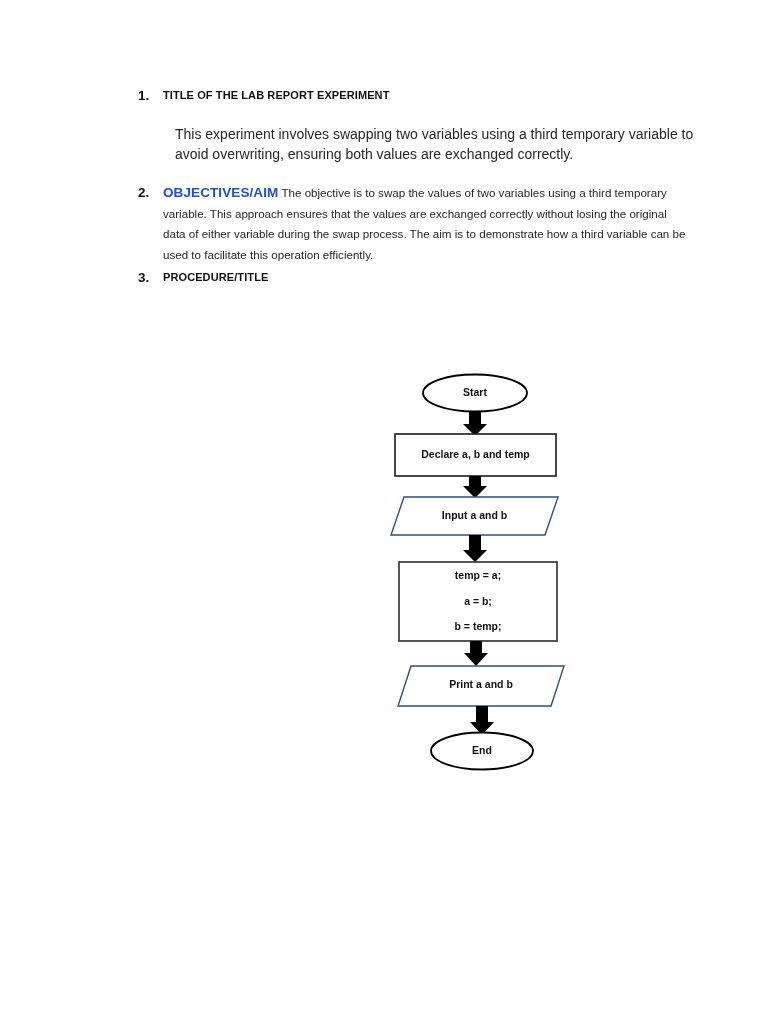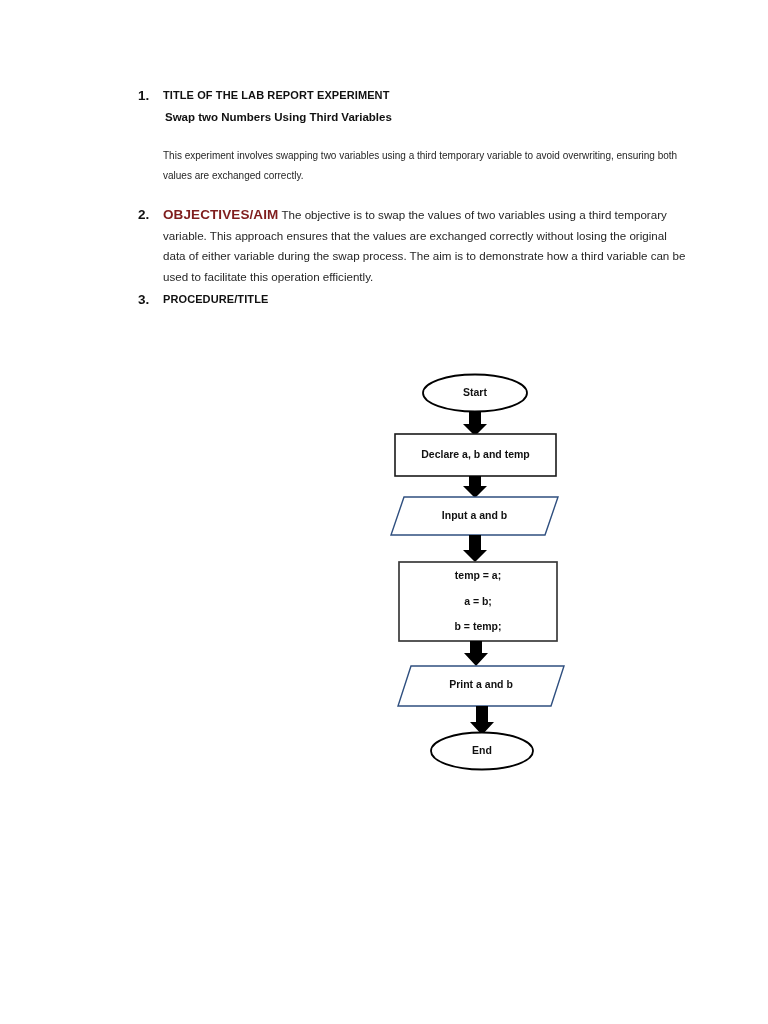--- a/index.html
+++ b/index.html
@@ -59,41 +59,42 @@
   .subtitle {
     font-size: 11.5px;
     font-weight: bold;
     line-height: 19px;
     color: #111111;
     padding-left: 2px;
     margin-top: 3px;
   }
 
   .para {
-    font-size: 10px;
+    font-size: 14px;
     line-height: 20px;
     color: #262626;
     text-align: left;
+    margin-left: 12px;
   }
 
   .para-intro {
     margin-top: 19px;
     width: 534px;
   }
 
   .obj-block {
     font-size: 11.6px;
     line-height: 20.5px;
     color: #262626;
     width: 524px;
   }
   .obj-label {
     font-size: 13.5px;
     font-weight: bold;
-    color: #7f1d1d;
+    color: #1d4ed8;
     letter-spacing: 0.1px;
   }
 
   .sec3 {
     margin-top: 3px;
   }
 
   
   .flowchart {
     position: absolute;
@@ -121,21 +122,20 @@
 <body>
 
 <div class="page">
 
   <div class="doc">
 
     <div class="num-item">
       <div class="num-marker">1.</div>
       <div class="num-body">
         <div class="sec-title">TITLE OF THE LAB REPORT EXPERIMENT</div>
-        <div class="subtitle">Swap two Numbers Using Third Variables</div>
         <div class="para para-intro">This experiment involves swapping two variables using a third temporary variable to avoid overwriting, ensuring both values are exchanged correctly.</div>
       </div>
     </div>
 
     <div class="num-item" style="margin-top:19px;">
       <div class="num-marker">2.</div>
       <div class="num-body">
         <div class="obj-block"><span class="obj-label">OBJECTIVES/AIM</span> <span>The objective is to swap the values of two variables using a third temporary variable. This approach ensures that the values are exchanged correctly without losing the original data of either variable during the swap process. The aim is to demonstrate how a third variable can be used to facilitate this operation efficiently.</span></div>
       </div>
     </div>

